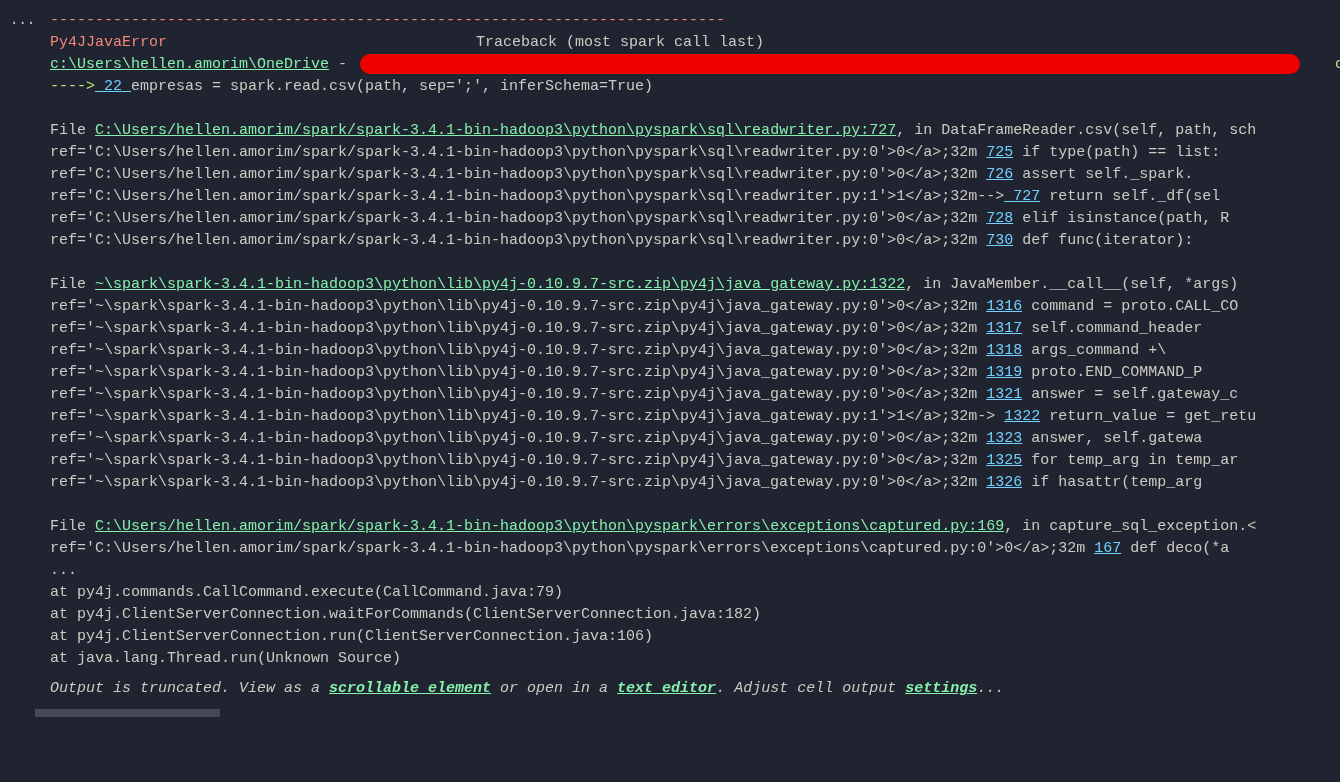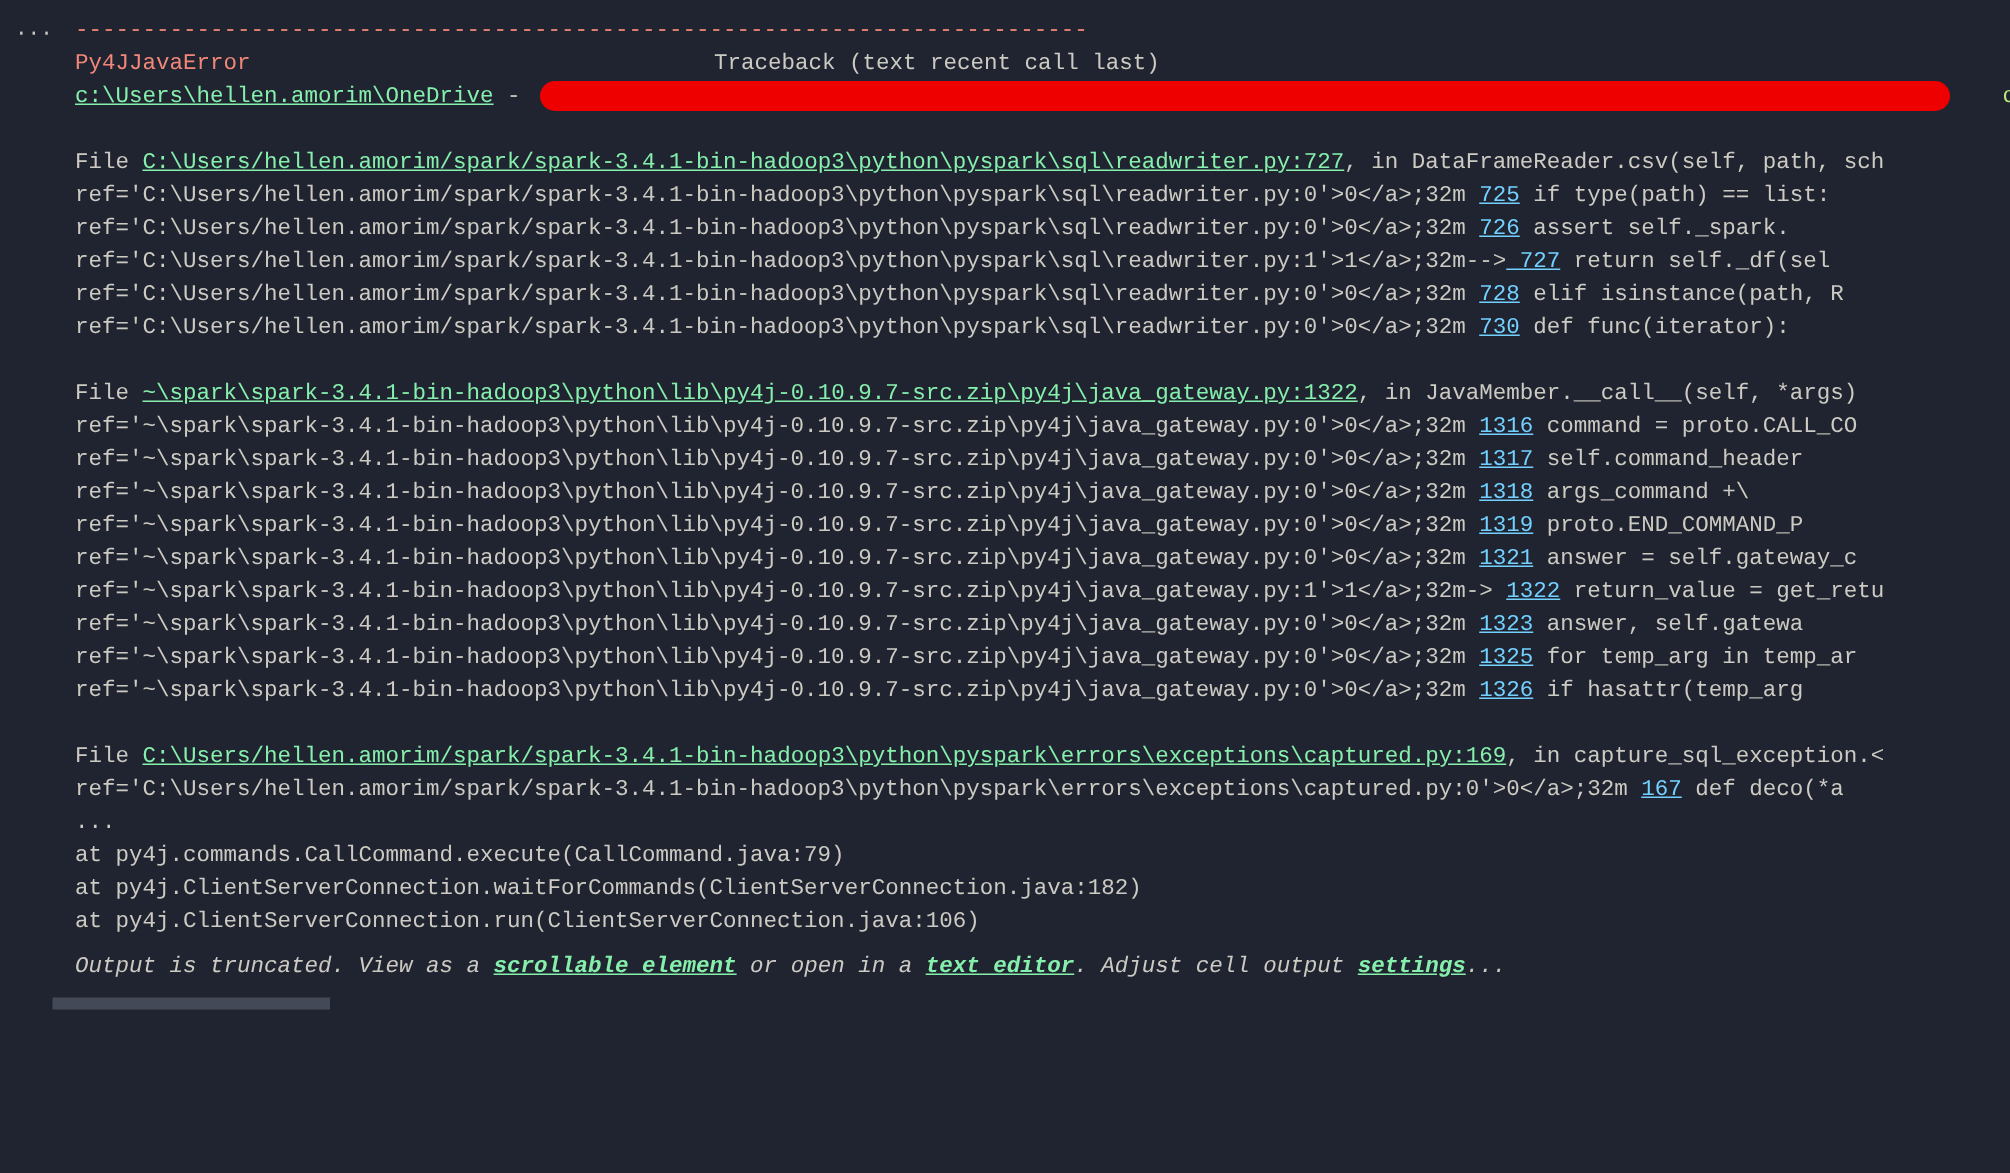--- a/index.html
+++ b/index.html
@@ -98,27 +98,30 @@
 </head>
 <body>
 
 <div class="container">
   <span class="ellipsis-btn">···</span>
 
   <div class="row"><span class="dash-line">---------------------------------------------------------------------------</span></div>
 
   <div class="row">
     <span class="error-name">Py4JJavaError</span>
-    <span class="normal" style="margin-left:300px">Traceback (text recent call last)</span>
+    <span class="normal" style="margin-left:300px">Traceback (most spark call last)</span>
   </div>
 
   <div class="row">
     <span class="link">c:\Users\hellen.amorim\OneDrive</span><span class="normal"> - </span><span class="redacted-bar"></span><span class="green-suffix">oma</span>
   </div>
 
+  <div class="row">
+    <span class="green-arrow">----&gt;</span><span class="lineno"> 22 </span><span class="normal">empresas = spark.read.csv(path, sep=';', inferSchema=True)</span>
+  </div>
 
   <div class="block-spacer"></div>
 
   <div class="row">
     <span class="normal">File </span><span class="link">C:\Users/hellen.amorim/spark/spark-3.4.1-bin-hadoop3\python\pyspark\sql\readwriter.py:727</span><span class="normal">, in DataFrameReader.csv(self, path, sch</span>
   </div>
   <div class="row"><span class="normal">ref='C:\Users/hellen.amorim/spark/spark-3.4.1-bin-hadoop3\python\pyspark\sql\readwriter.py:0'&gt;0&lt;/a&gt;;32m   </span><span class="lineno">725</span><span class="normal"> if type(path) == list:</span></div>
   <div class="row"><span class="normal">ref='C:\Users/hellen.amorim/spark/spark-3.4.1-bin-hadoop3\python\pyspark\sql\readwriter.py:0'&gt;0&lt;/a&gt;;32m   </span><span class="lineno">726</span><span class="normal">     assert self._spark.</span></div>
   <div class="row"><span class="normal">ref='C:\Users/hellen.amorim/spark/spark-3.4.1-bin-hadoop3\python\pyspark\sql\readwriter.py:1'&gt;1&lt;/a&gt;;32m--&gt;</span><span class="lineno"> 727</span><span class="normal">     return self._df(sel</span></div>
   <div class="row"><span class="normal">ref='C:\Users/hellen.amorim/spark/spark-3.4.1-bin-hadoop3\python\pyspark\sql\readwriter.py:0'&gt;0&lt;/a&gt;;32m   </span><span class="lineno">728</span><span class="normal"> elif isinstance(path, R</span></div>
@@ -144,20 +147,21 @@
   <div class="row">
     <span class="normal">File </span><span class="link">C:\Users/hellen.amorim/spark/spark-3.4.1-bin-hadoop3\python\pyspark\errors\exceptions\captured.py:169</span><span class="normal">, in capture_sql_exception.&lt;</span>
   </div>
   <div class="row"><span class="normal">ref='C:\Users/hellen.amorim/spark/spark-3.4.1-bin-hadoop3\python\pyspark\errors\exceptions\captured.py:0'&gt;0&lt;/a&gt;;32m   </span><span class="lineno">167</span><span class="normal"> def deco(*a</span></div>
 
   <div class="row"><span class="normal">...</span></div>
 
   <div class="row"><span class="normal">        at py4j.commands.CallCommand.execute(CallCommand.java:79)</span></div>
   <div class="row"><span class="normal">        at py4j.ClientServerConnection.waitForCommands(ClientServerConnection.java:182)</span></div>
   <div class="row"><span class="normal">        at py4j.ClientServerConnection.run(ClientServerConnection.java:106)</span></div>
+  <div class="row"><span class="normal">        at java.lang.Thread.run(Unknown Source)</span></div>
 
   <div class="truncation-msg">
     <span>Output is truncated. View as a </span><span class="link">scrollable element</span><span> or open in a </span><span class="link">text editor</span><span>. Adjust cell output </span><span class="link">settings</span><span>...</span>
   </div>
 </div>
 
 <div class="scrollbar-track">
   <div class="scrollbar-thumb"></div>
 </div>
 

